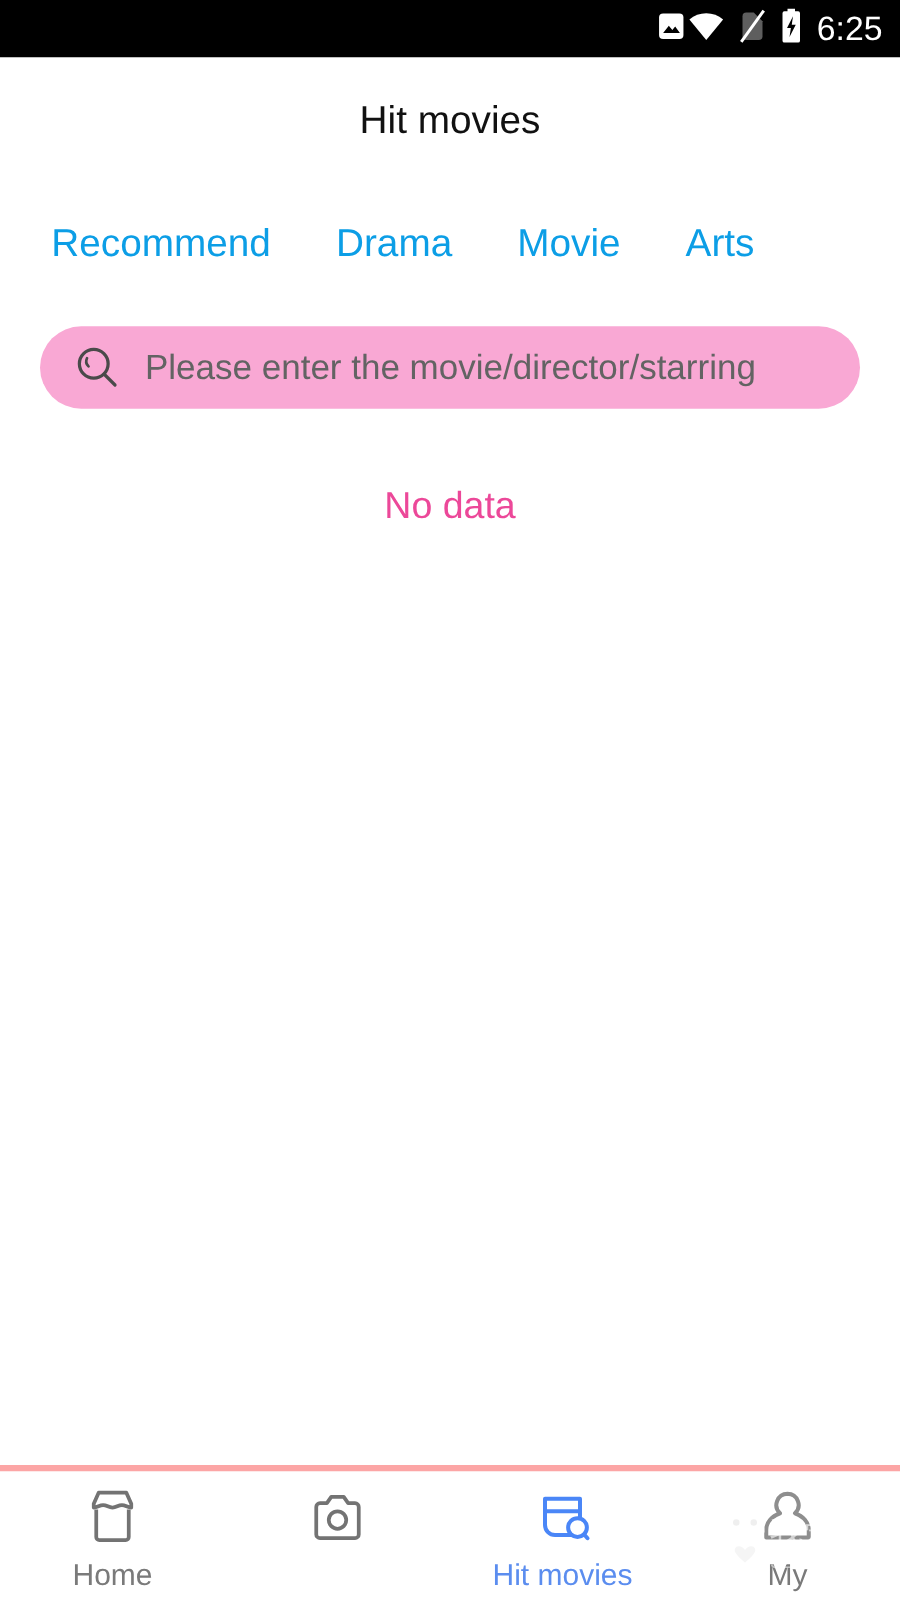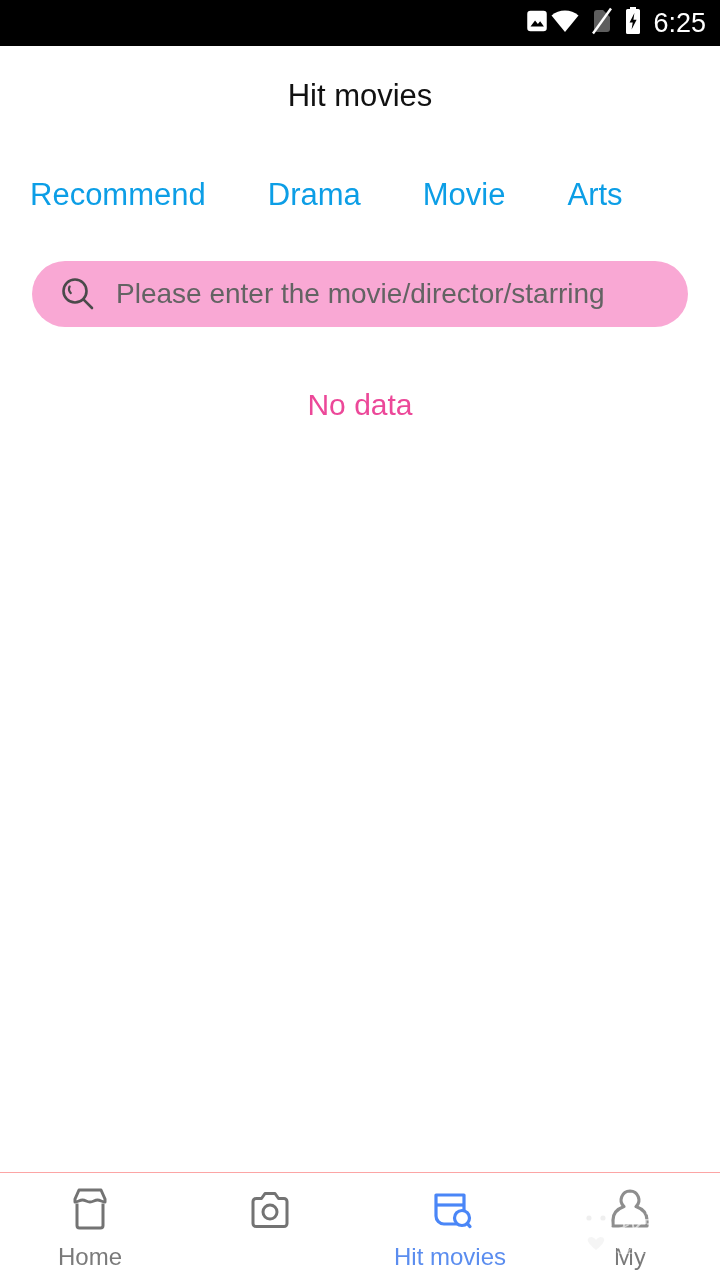--- a/index.html
+++ b/index.html
@@ -60,23 +60,23 @@
   }
 
   
   .tab-row {
     position: absolute;
     top: 160px; left: 0;
     width: 720px;
     height: 70px;
     display: flex;
     align-items: center;
-    padding-left: 30px;
+    padding-left: 41px;
     padding-right: 22px;
-    gap: 18px;
+    gap: 8px;
     overflow: hidden;
     white-space: nowrap;
   }
   .tab-item {
     font-size: 31px;
     color: #0c9ee6;
     padding: 0 22px;
     font-family: "Liberation Sans", sans-serif;
     cursor: pointer;
   }
@@ -115,21 +115,21 @@
     font-family: "Liberation Sans", sans-serif;
   }
 
   
   .bottom-nav {
     position: absolute;
     left: 0; bottom: 0;
     width: 720px;
     height: 108px;
     background: #ffffff;
-    border-top: 1px solid #fca5a5;
+    border-top: 5px solid #fca5a5;
     display: flex;
     align-items: flex-start;
     padding-top: 12px;
   }
   .nav-item {
     flex: 1 1 0;
     display: flex;
     flex-direction: column;
     align-items: center;
     justify-content: flex-start;

